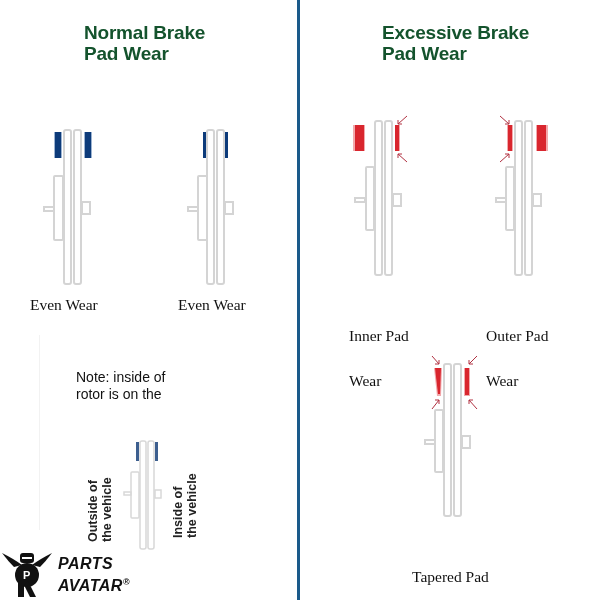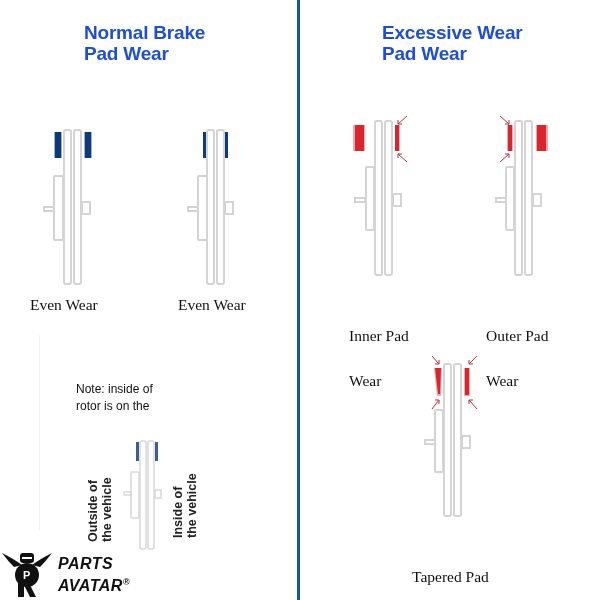--- a/index.html
+++ b/index.html
@@ -1,23 +1,23 @@
 <!DOCTYPE html>
 <html><head>
 <meta charset="utf-8">
 <style>
   html, body { margin:0; padding:0; }
   body { width:600px; height:600px; background:#ffffff; position:relative; overflow:hidden;
          font-family:"Liberation Sans", "DejaVu Sans", sans-serif; color:#111; }
   .divider { position:absolute; left:297px; top:0; width:3px; height:600px; background:#1a5a8a; }
-  .title { position:absolute; font-weight:bold; font-size:19px; line-height:21px; color:#1d4ed8; letter-spacing:-0.2px; }
+  .title { position:absolute; font-weight:bold; font-size:19px; line-height:21px; color:#14532d; letter-spacing:-0.2px; }
   .title span { display:block; }
   .label { position:absolute; font-size:15.5px; line-height:17px; color:#111;font-family:Liberation Serif, serif; }
   .label span { display:block;margin-top:28px; }
-  .note { position:absolute; left:76px; top:381px; font-size:12px; line-height:17px; color:#111; }
+  .note { position:absolute; left:76px; top:369px; font-size:14px; line-height:17px; color:#111; }
   .note span { display:block; }
   .vlabel { position:absolute; font-size:12.5px; line-height:14px; font-weight:bold; color:#222;
             transform-origin:left top; transform:rotate(-90deg); white-space:nowrap; }
   .vlabel span { display:block; }
   svg.fig { position:absolute; overflow:visible; }
   .logo { position:absolute; left:0; top:545px; width:160px; height:55px; }
   .logo-text { position:absolute; left:58px; top:554px; font-style:italic; font-weight:bold;
                font-size:16px; line-height:19px; color:#111; letter-spacing:0.5px; }
   .logo-text span { display:block; }
   .reg { font-size:9px; vertical-align:super; font-style:normal; }
@@ -98,21 +98,21 @@
   <rect x="18" y="34" width="6" height="18" fill="#111"></rect>
   <path d="M28,36 L36,52 L30,52 L24,40 Z" fill="#111"></path>
   <text x="23" y="34" font-size="11" font-weight="bold" fill="#fff" font-family="Liberation Sans, sans-serif">P</text>
 </svg>
 <div class="logo-text">
   <span>PARTS</span>
   <span><span style="display:inline">AVATAR</span><span class="reg" style="display:inline">®</span></span>
 </div>
 
 <div class="title" style="left:382px; top:22px;">
-  <span>Excessive Wear</span>
+  <span>Excessive Brake</span>
   <span>Pad Wear</span>
 </div>
 
 <svg class="fig" style="left:346px; top:116px;" width="80" height="165" viewBox="0 0 80 165">
   <g fill="none" stroke="#d4d4d4" stroke-width="2">
     <rect x="29" y="5" width="7" height="154" rx="2"></rect>
     <rect x="39" y="5" width="7" height="154" rx="2"></rect>
     <rect x="20" y="51" width="8" height="63" rx="1"></rect>
     <rect x="9" y="82" width="10" height="4"></rect>
     <rect x="47" y="78" width="8" height="12"></rect>

